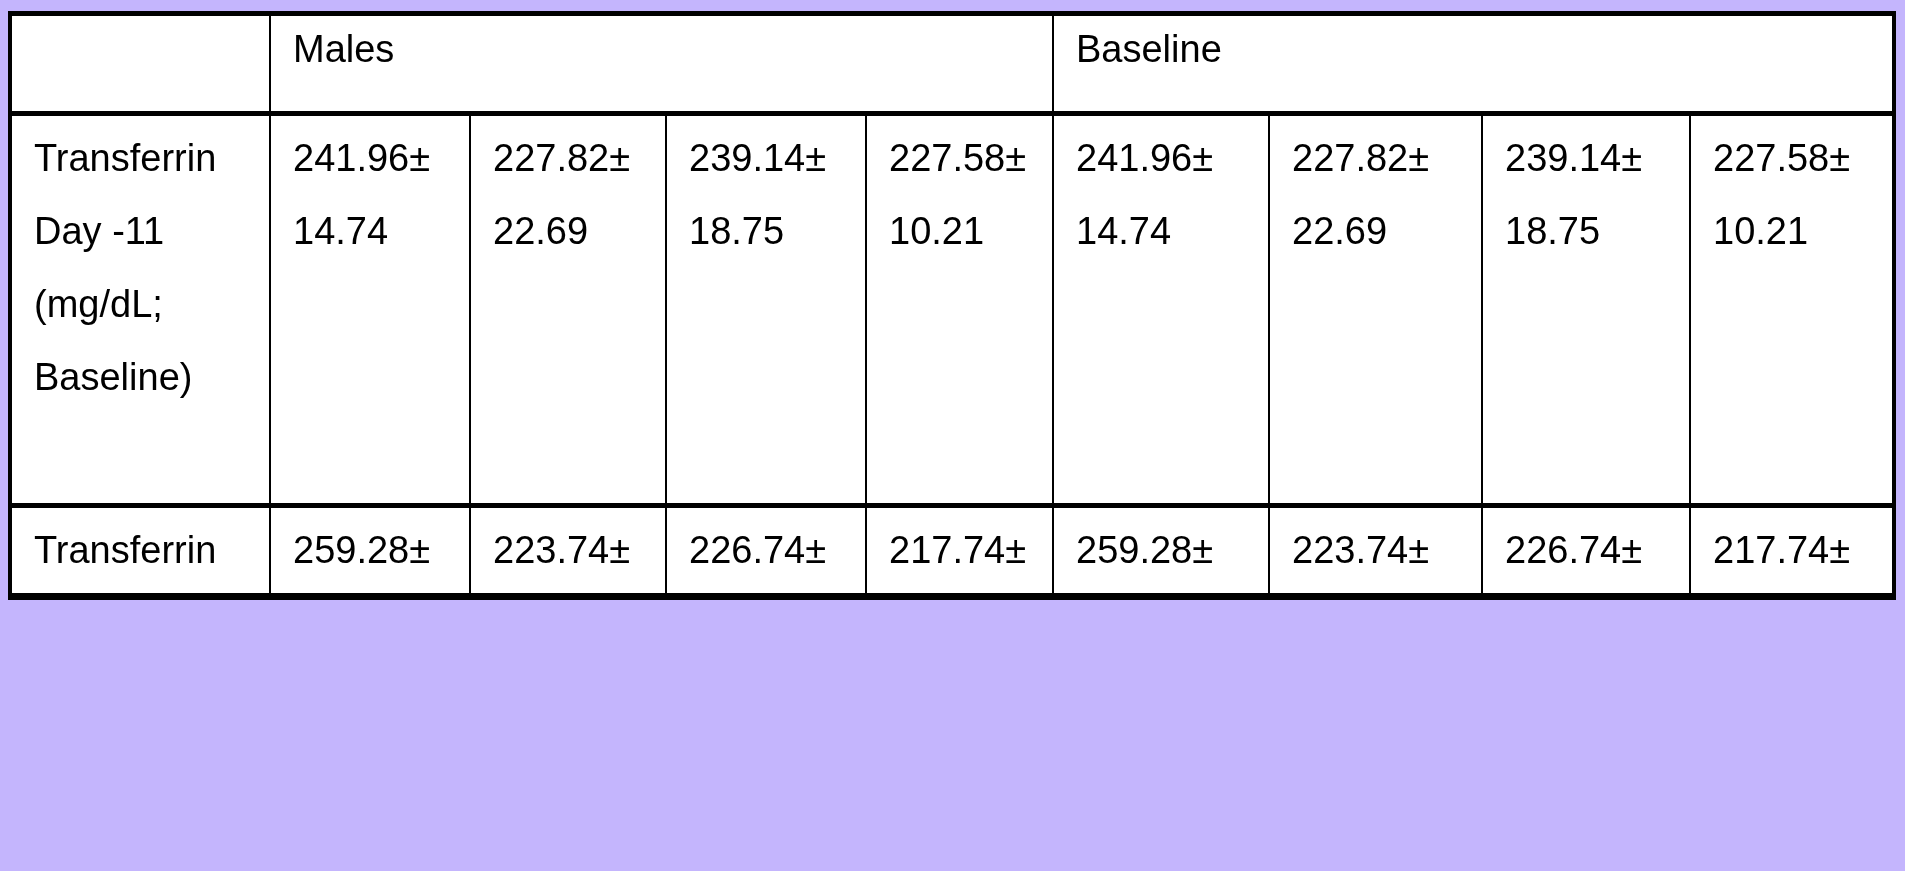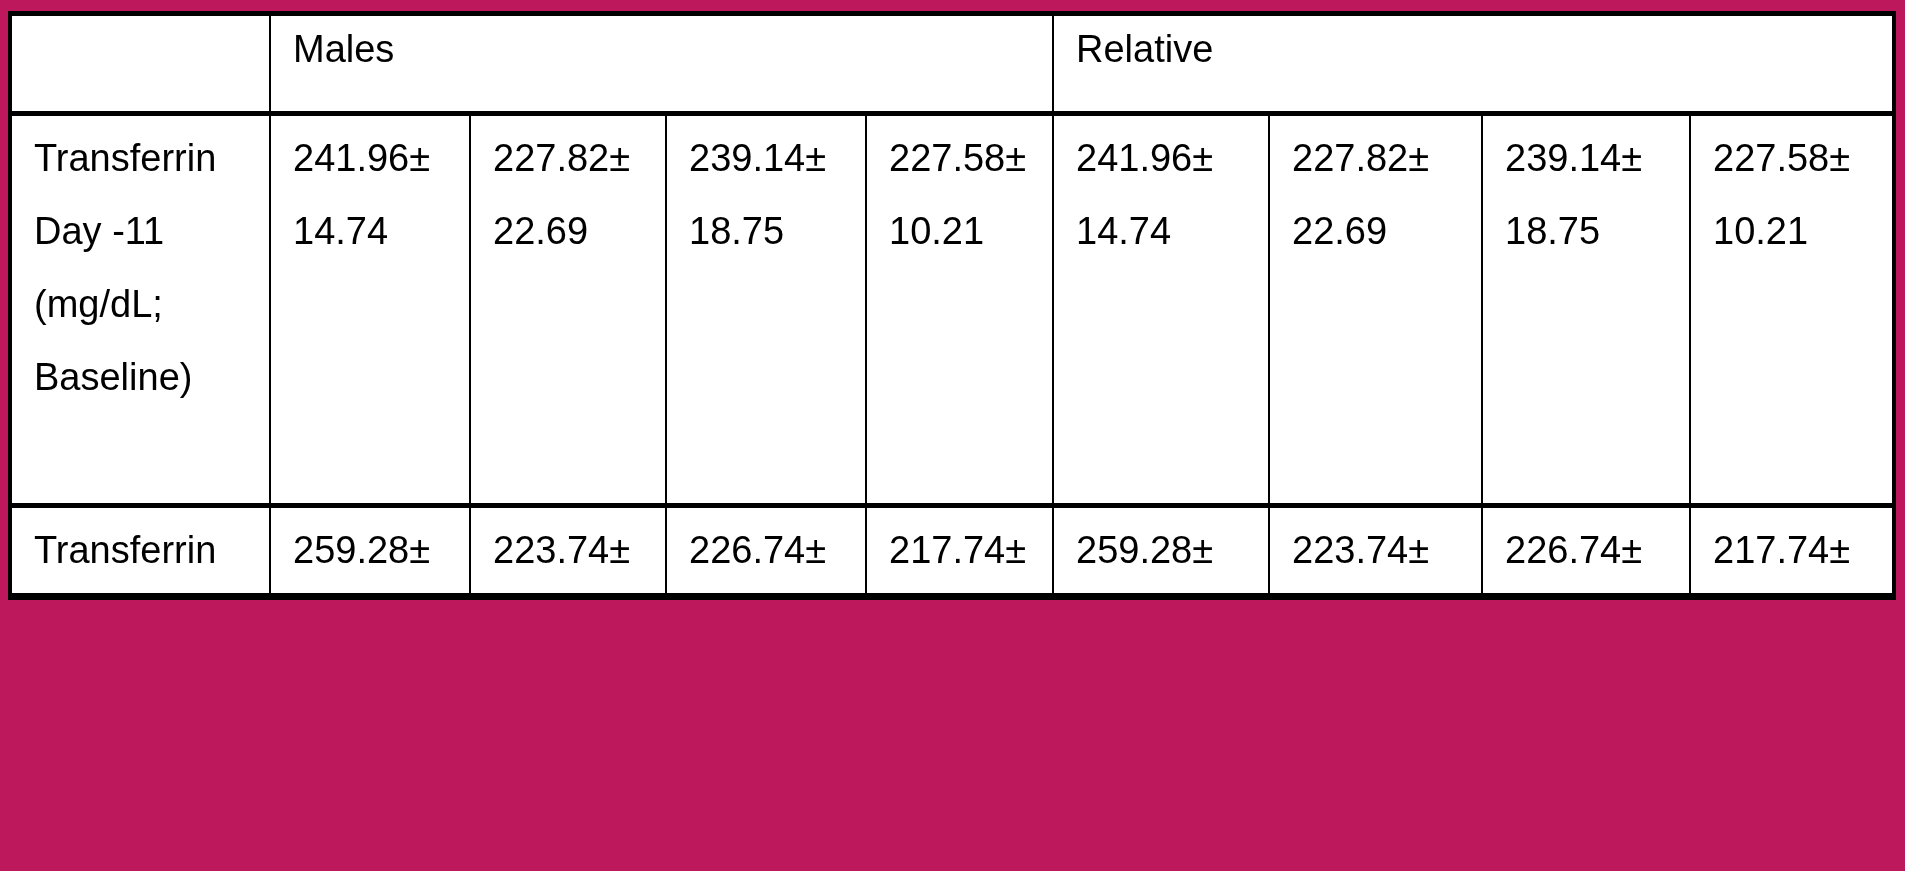--- a/index.html
+++ b/index.html
@@ -9,21 +9,21 @@
     height: 871px;
     background: #ffffff;
     overflow: hidden;
     font-family: "Liberation Sans", "DejaVu Sans", sans-serif;
     color: #000000;
   }
   .page {
     position: relative;
     width: 1905px;
     height: 871px;
-    background: #be185d;
+    background: #c4b5fd;
     text-decoration: underline;
   }
   table.doc-table {
     position: absolute;
     left: 8px;
     top: 11px;
     width: 1884px;
     border-collapse: collapse;
     table-layout: fixed;
     background: #ffffff;
@@ -69,21 +69,21 @@
       <col style="width:187px">
       <col style="width:216px">
       <col style="width:213px">
       <col style="width:208px">
       <col style="width:204px">
     </colgroup>
     <tbody>
       <tr class="r1">
         <th></th>
         <th class="group" colspan="4">Males</th>
-        <th class="group" colspan="4">Relative</th>
+        <th class="group" colspan="4">Baseline</th>
       </tr>
       <tr class="r3">
         <td class="row-label">Transferrin
 Day -11
 (mg/dL;
 Baseline)</td>
         <td class="val">241.96±
 14.74</td>
         <td class="val">227.82±
 22.69</td>

